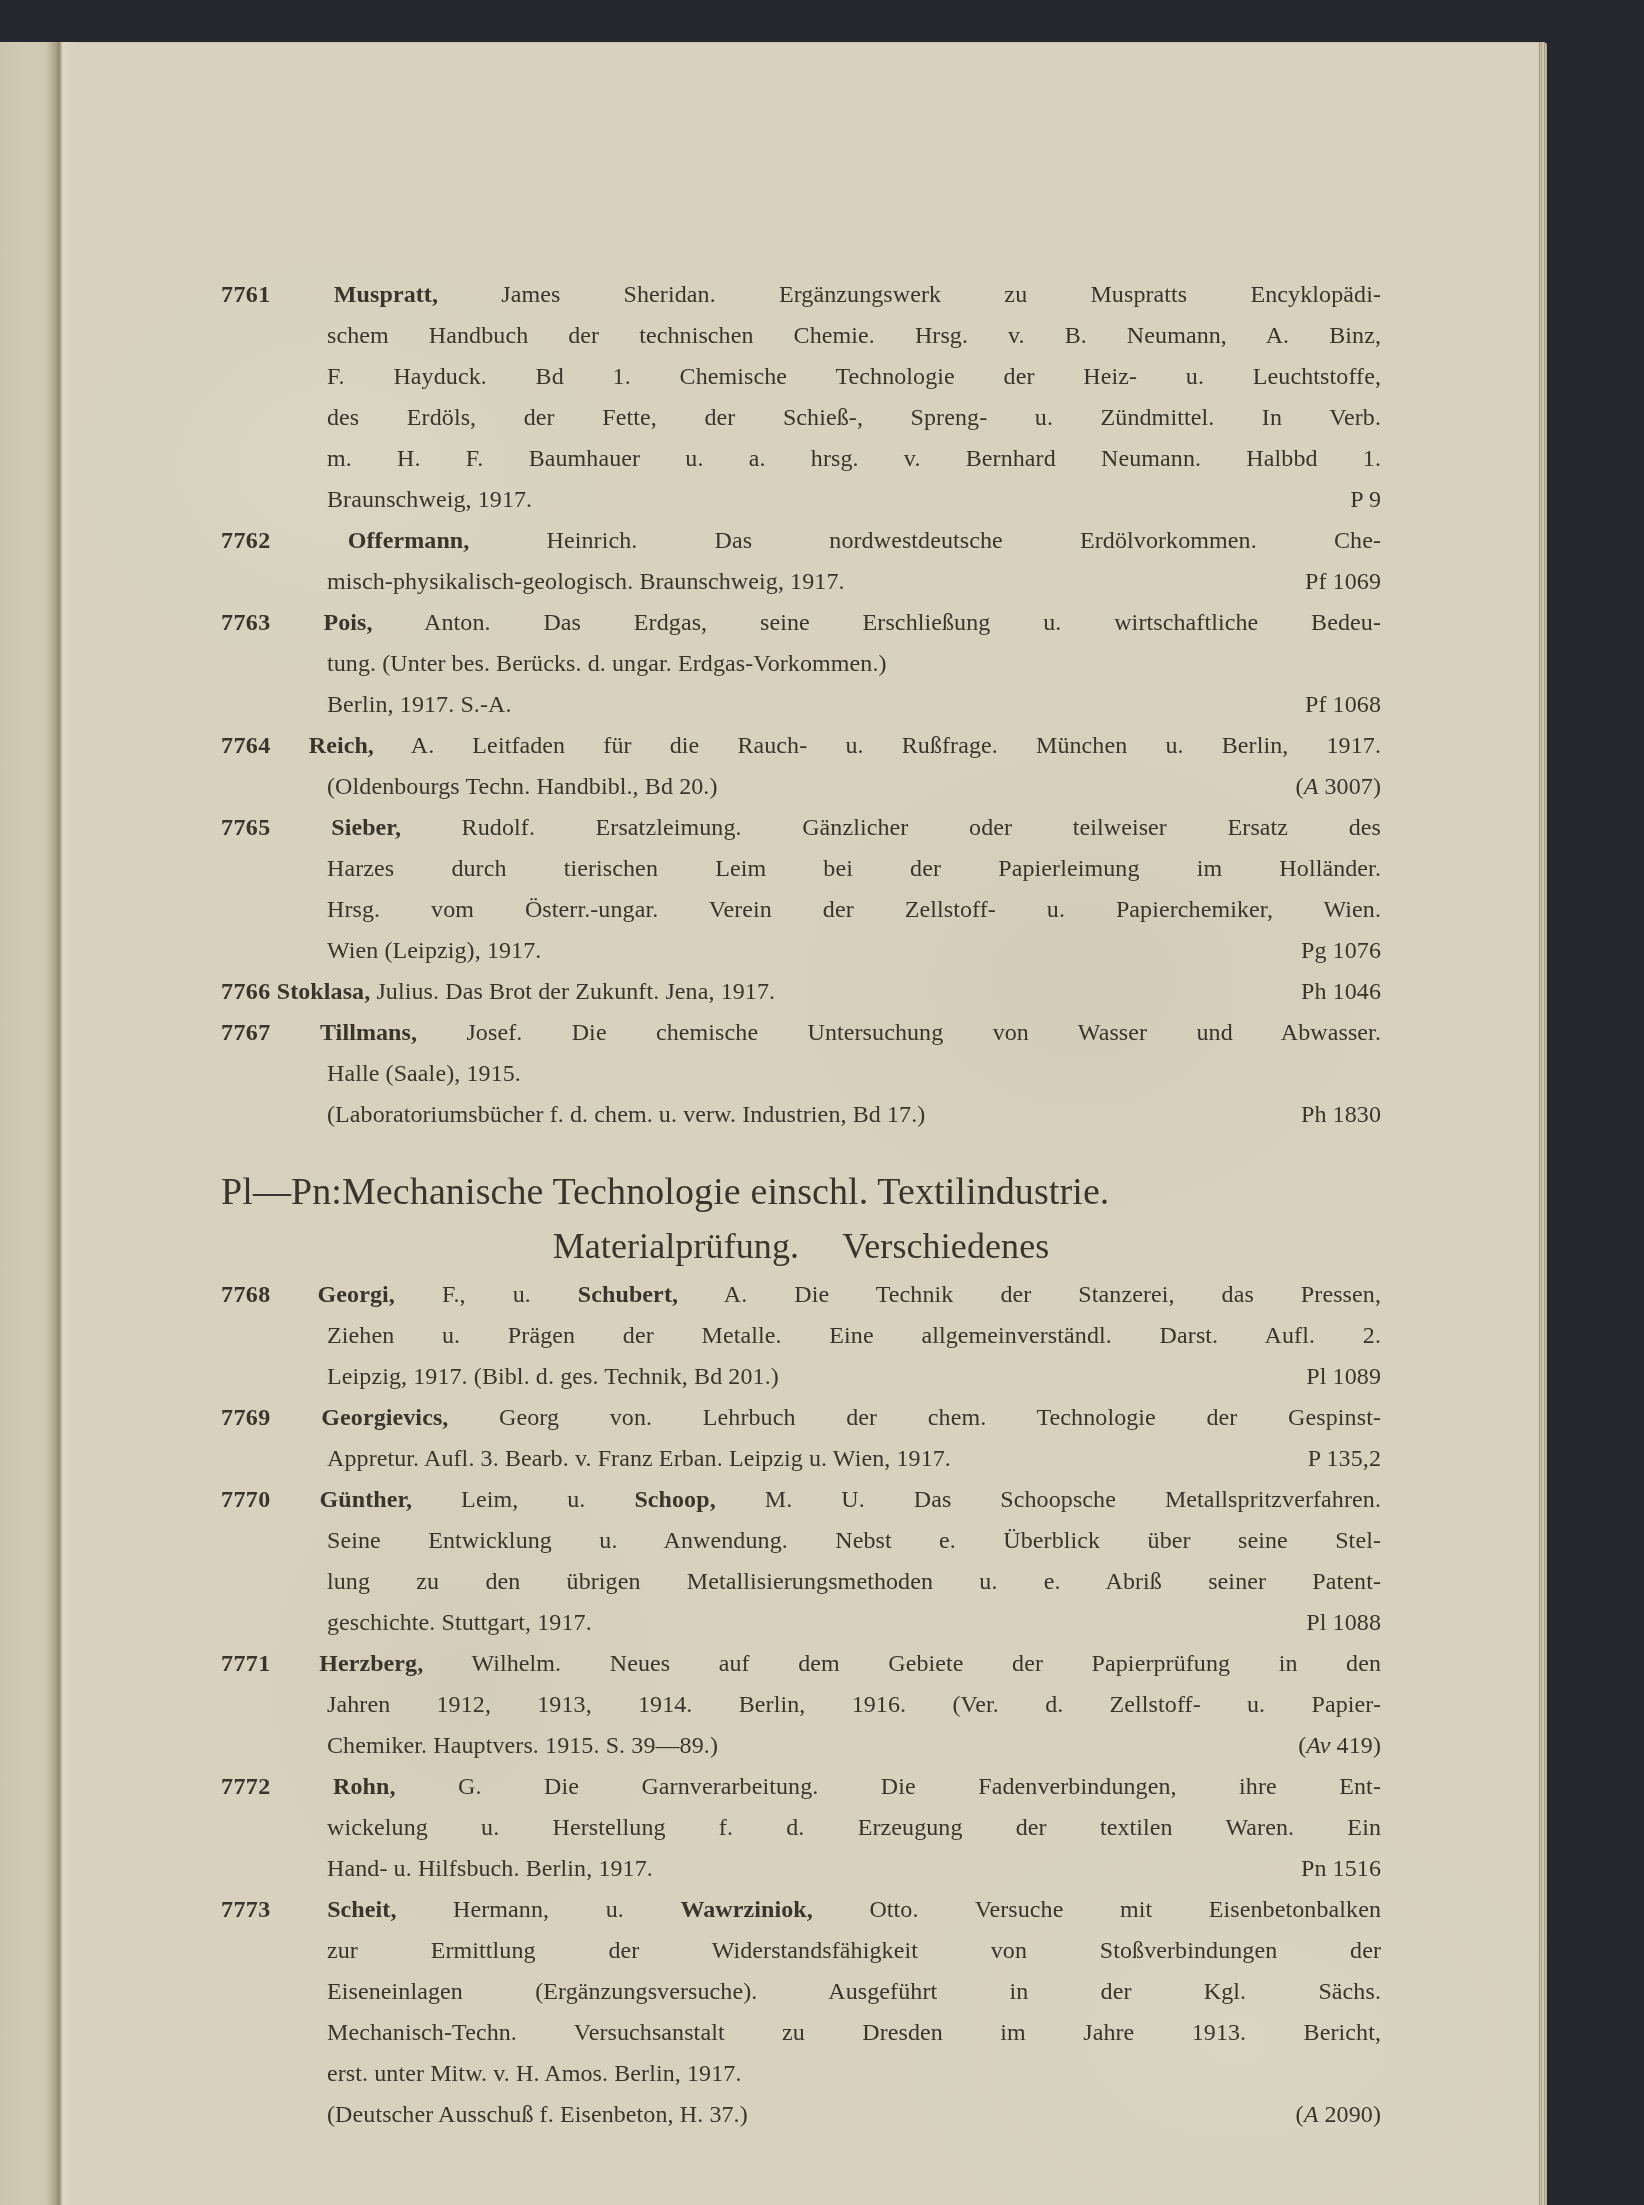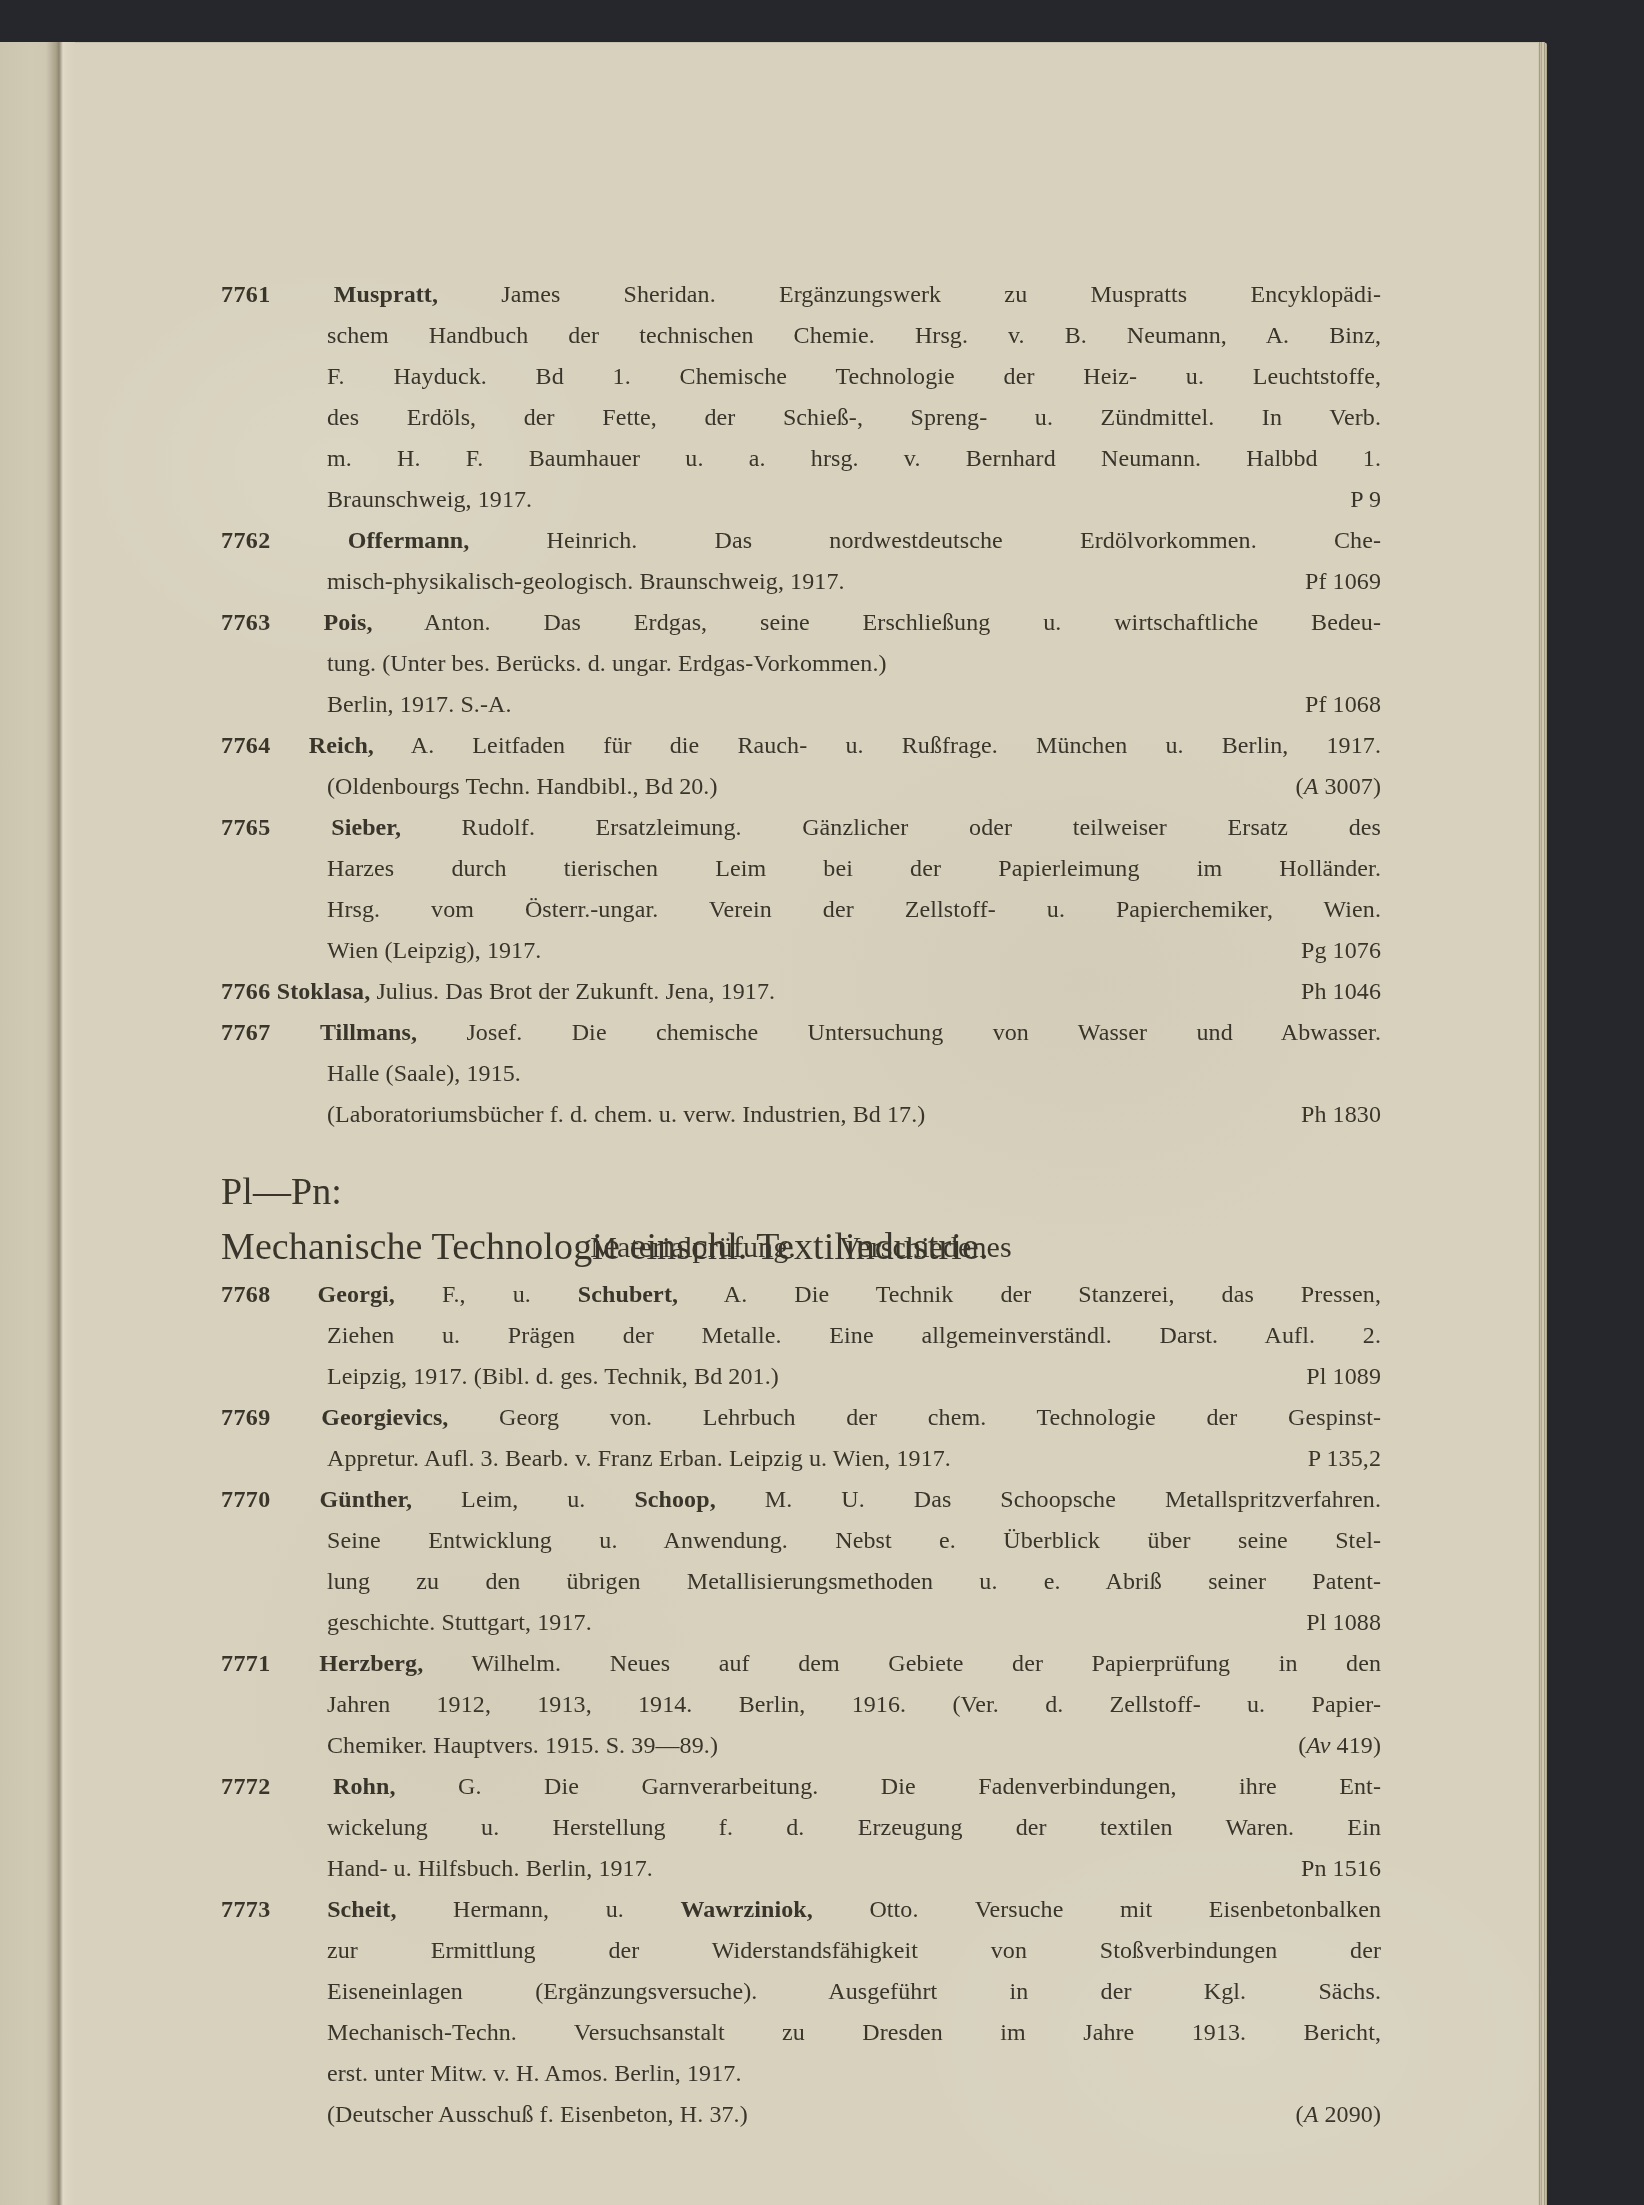--- a/index.html
+++ b/index.html
@@ -47,23 +47,23 @@
   .line{height:41px;line-height:41px;white-space:nowrap;}
   .line.fill{text-align:justify;text-align-last:justify;white-space:normal;}
   .line.split{display:flex;justify-content:space-between;align-items:baseline;}
   .line.indent{margin-left:106px;}
   .num{font-weight:700;letter-spacing:0.4px;text-align:right;}
   .bold{font-weight:700;}
   .mark{white-space:nowrap;padding-left:17.6px;}
   .mark i{font-style:italic;}
   
   .section-heading{margin-top:29px;color:#39352b;}
-  .heading-line1{display:flex;align-items:baseline;height:55px;line-height:55px;font-size:38px;flex-direction:column;}
+  .heading-line1{display:flex;align-items:baseline;height:55px;line-height:55px;font-size:38px;}
   .heading-title{flex:1;text-align:left;}
-  .heading-line2{display:flex;justify-content:center;gap:43px;height:55px;line-height:55px;font-size:30px;}
+  .heading-line2{display:flex;justify-content:center;gap:43px;height:55px;line-height:55px;font-size:36px;}
   .part2{}
 </style>
 </head>
 <body>
 
 <div id="screenshot">
   <div class="paper">
     <div class="crease"></div>
     <div class="page-stack"></div>
     <div class="texture"></div>

